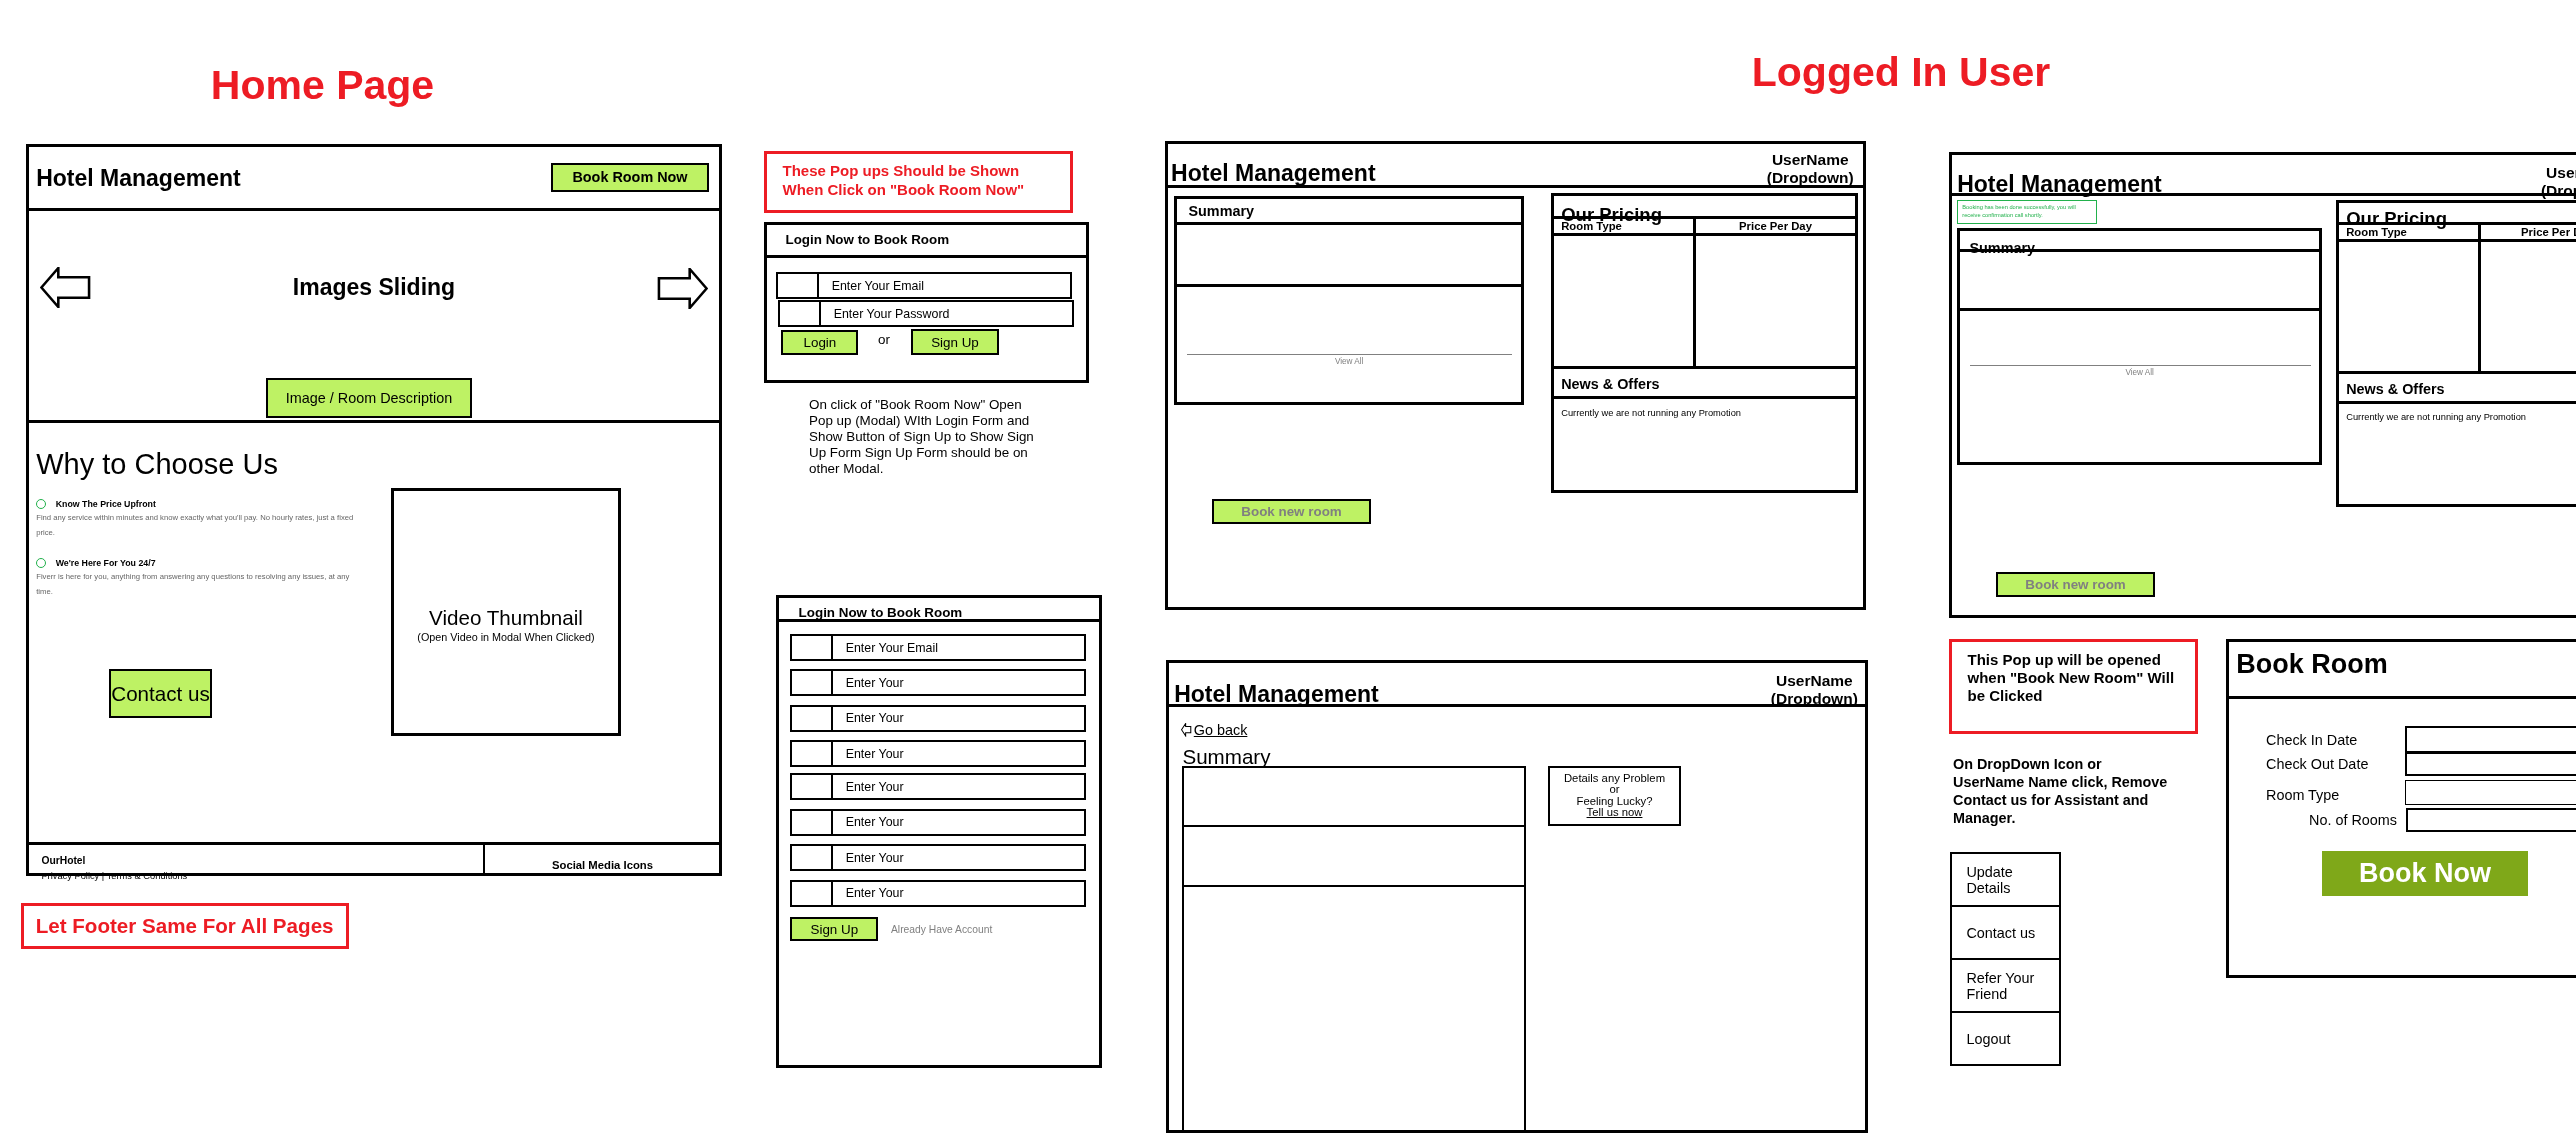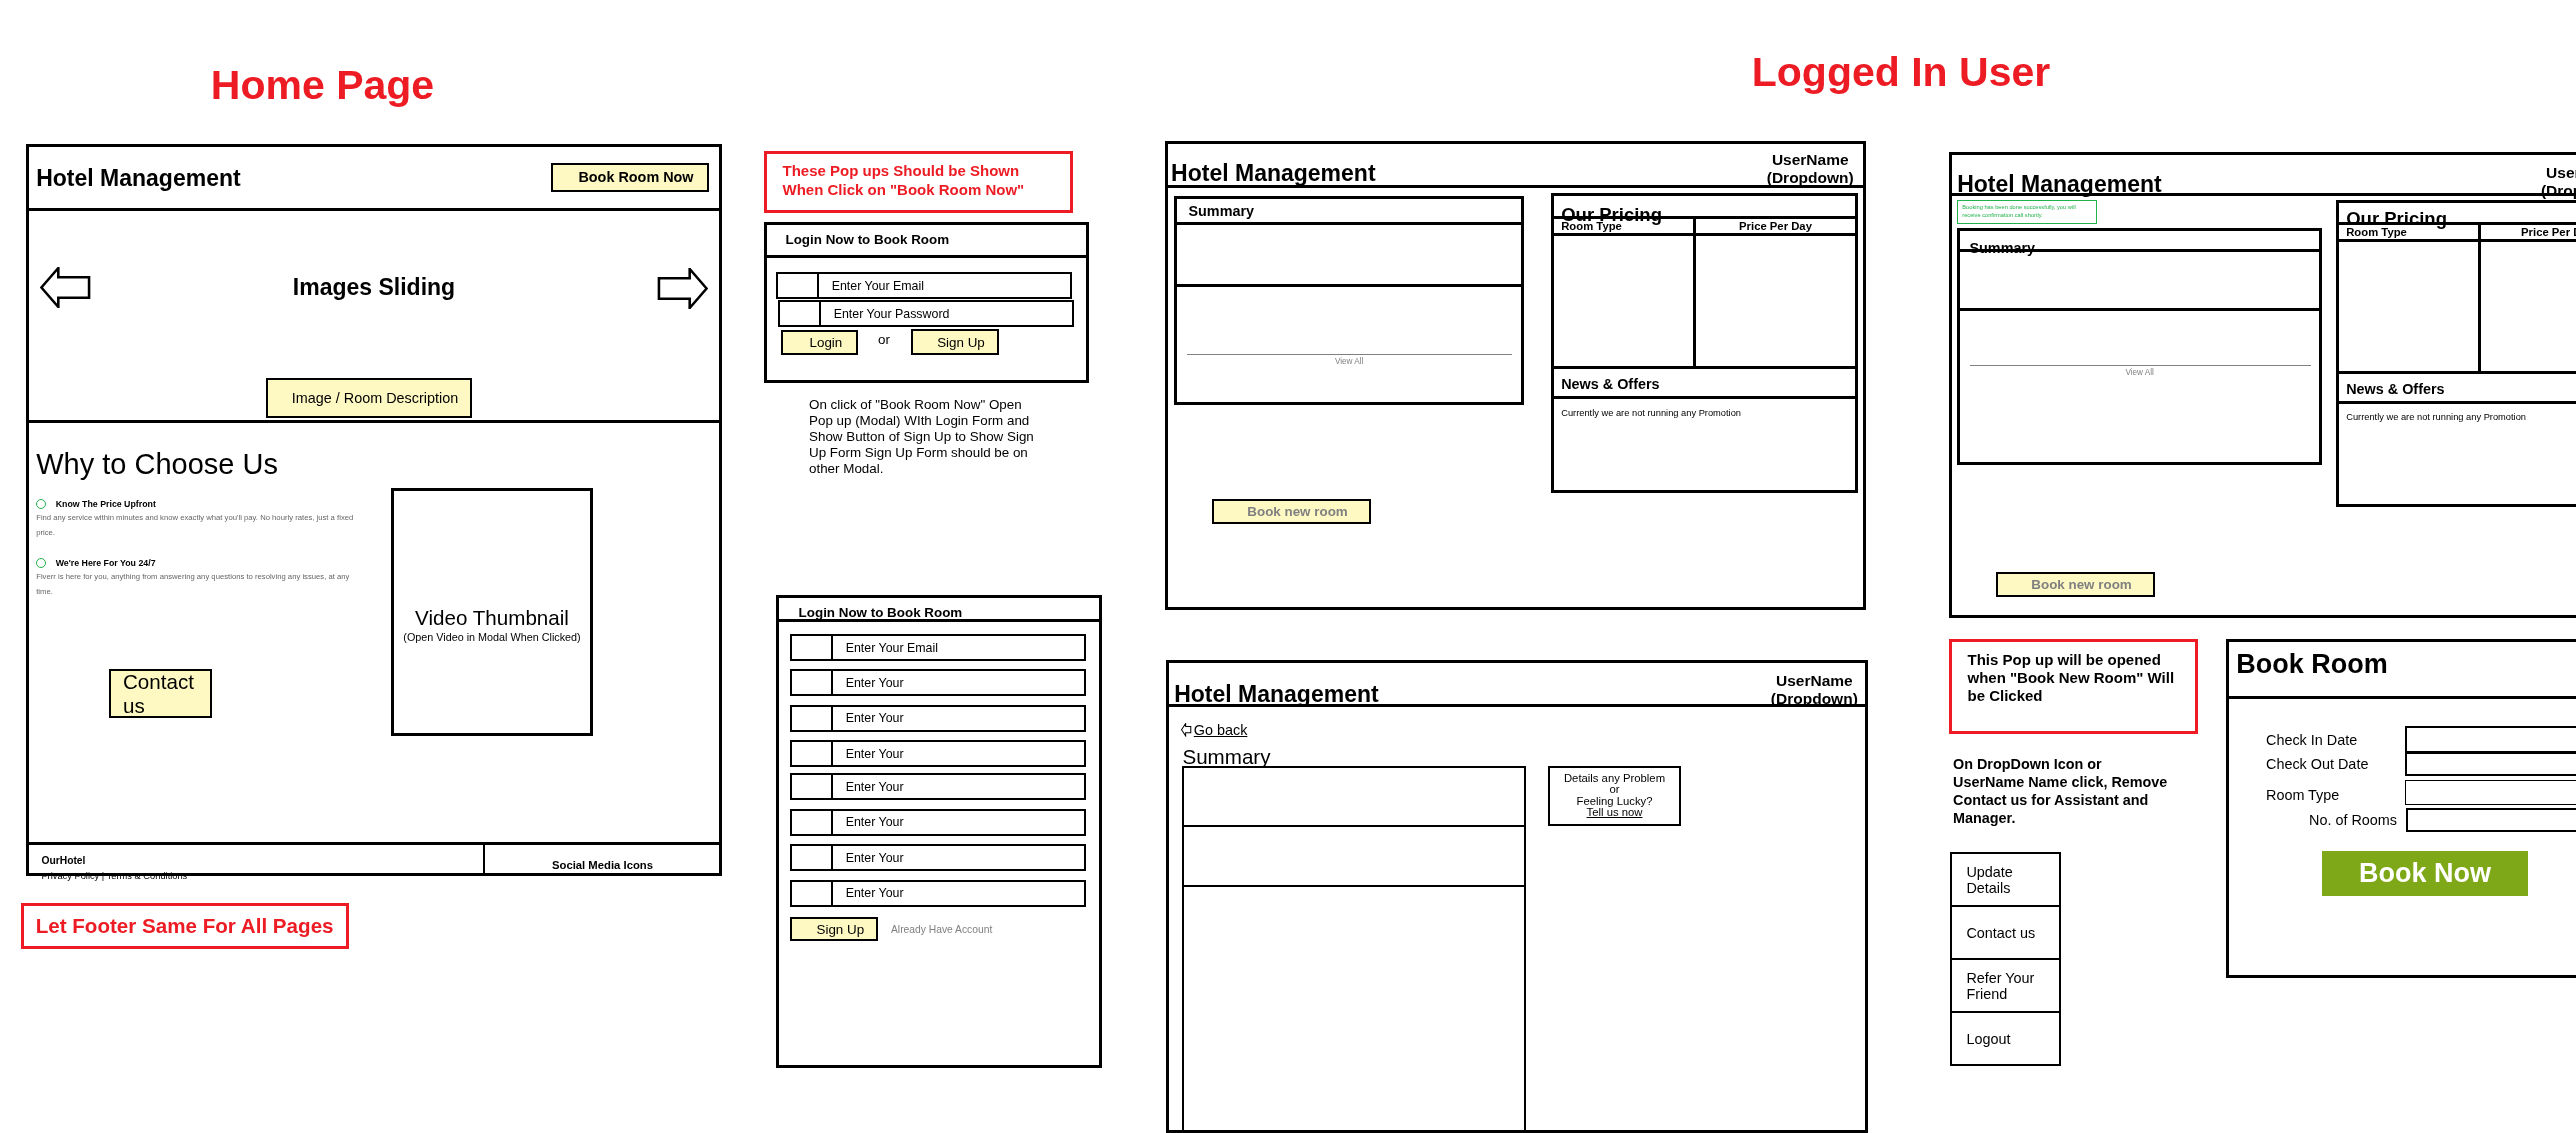--- a/index.html
+++ b/index.html
@@ -9,21 +9,21 @@
   .thin{border:2.1px solid #000;}
   .red{color:#ed1c24;}
   .redbox{border:3.1px solid #ed1c24;}
   .green-btn{background:#7fa819;color:#fff;font-weight:bold;display:flex;align-items:center;justify-content:center;border:2.1px solid #000;}
   .hdr-title{font-weight:bold;font-size:23px;}
   .page-title{font-weight:bold;font-size:41px;color:#ed1c24;text-align:center;}
   .hline{position:absolute;left:0;right:0;height:0;border-top:3.1px solid #000;}
   .field{display:flex;border:2.6px solid #000;height:27px;box-sizing:border-box;align-items:center;}
   .field .ico{width:41px;height:100%;border-right:2.6px solid #000;box-sizing:border-box;}
   .field span{padding-left:12.4px;font-size:12.4px;}
-  .btn{border:2.6px solid #000;display:flex;align-items:center;justify-content:center;font-size:13.4px;background:#fef9c3;padding-left:12px;}
+  .btn{border:2.6px solid #000;display:flex;align-items:center;justify-content:center;font-size:13.4px;background:#bef264;}
   .note{font-size:13.4px;line-height:1.35;}
   .menu-item{height:53px;border-bottom:2.1px solid #000;display:flex;align-items:center;padding-left:14.4px;font-size:14.4px;box-sizing:border-box;}
   a.link{color:#000;text-decoration:underline;}
 </style>
 </head>
 <body>
 
 <div class="abs page-title" style="left:155px;top:62px;width:335px;">Home Page</div>
 <div class="abs page-title" style="left:1700px;top:49px;width:402px;">Logged In User</div>
 
@@ -57,21 +57,21 @@
       <div style="display:flex;align-items:center;gap:9.3px;">
         <span style="width:8.2px;height:8.2px;border:1.5px solid #22b14c;border-radius:50%;display:inline-block;"></span>
         <span style="font-weight:bold;font-size:8.8px;">We're Here For You 24/7</span>
       </div>
       <div style="font-size:7.7px;color:#666;line-height:14.4px;margin-top:2.1px;">Fiverr is here for you, anything from answering any questions to resolving any issues, at any time.</div>
     </div>
 
   </div>
   <div class="abs btn" style="left:80px;top:522px;width:103px;height:49px;font-size:20.6px;">Contact us</div>
 
-  <div class="abs" style="left:362px;top:341px;width:202px;height:248px;border:3.1px solid #000;">
+  <div class="abs" style="left:362px;top:341px;width:230px;height:248px;border:3.1px solid #000;">
     <div class="abs" style="left:0;right:0;top:115px;text-align:center;font-size:20.6px;">Video Thumbnail</div>
     <div class="abs" style="left:0;right:0;top:140px;text-align:center;font-size:10.8px;">(Open Video in Modal When Clicked)</div>
   </div>
 
   <div class="abs" style="left:0;right:0;bottom:0;height:31px;border-top:3.1px solid #000;">
     <div class="abs" style="left:12.4px;top:10.3px;font-weight:bold;font-size:10.3px;">OurHotel</div>
     <div class="abs" style="left:12.4px;top:26px;font-size:9.3px;">Privacy Policy | Terms &amp; Conditions</div>
     <div class="abs" style="left:454px;top:0;bottom:0;border-left:2.6px solid #000;"></div>
     <div class="abs" style="left:457px;right:0;top:14.4px;text-align:center;font-weight:bold;font-size:11.3px;">Social Media Icons</div>
   </div>

